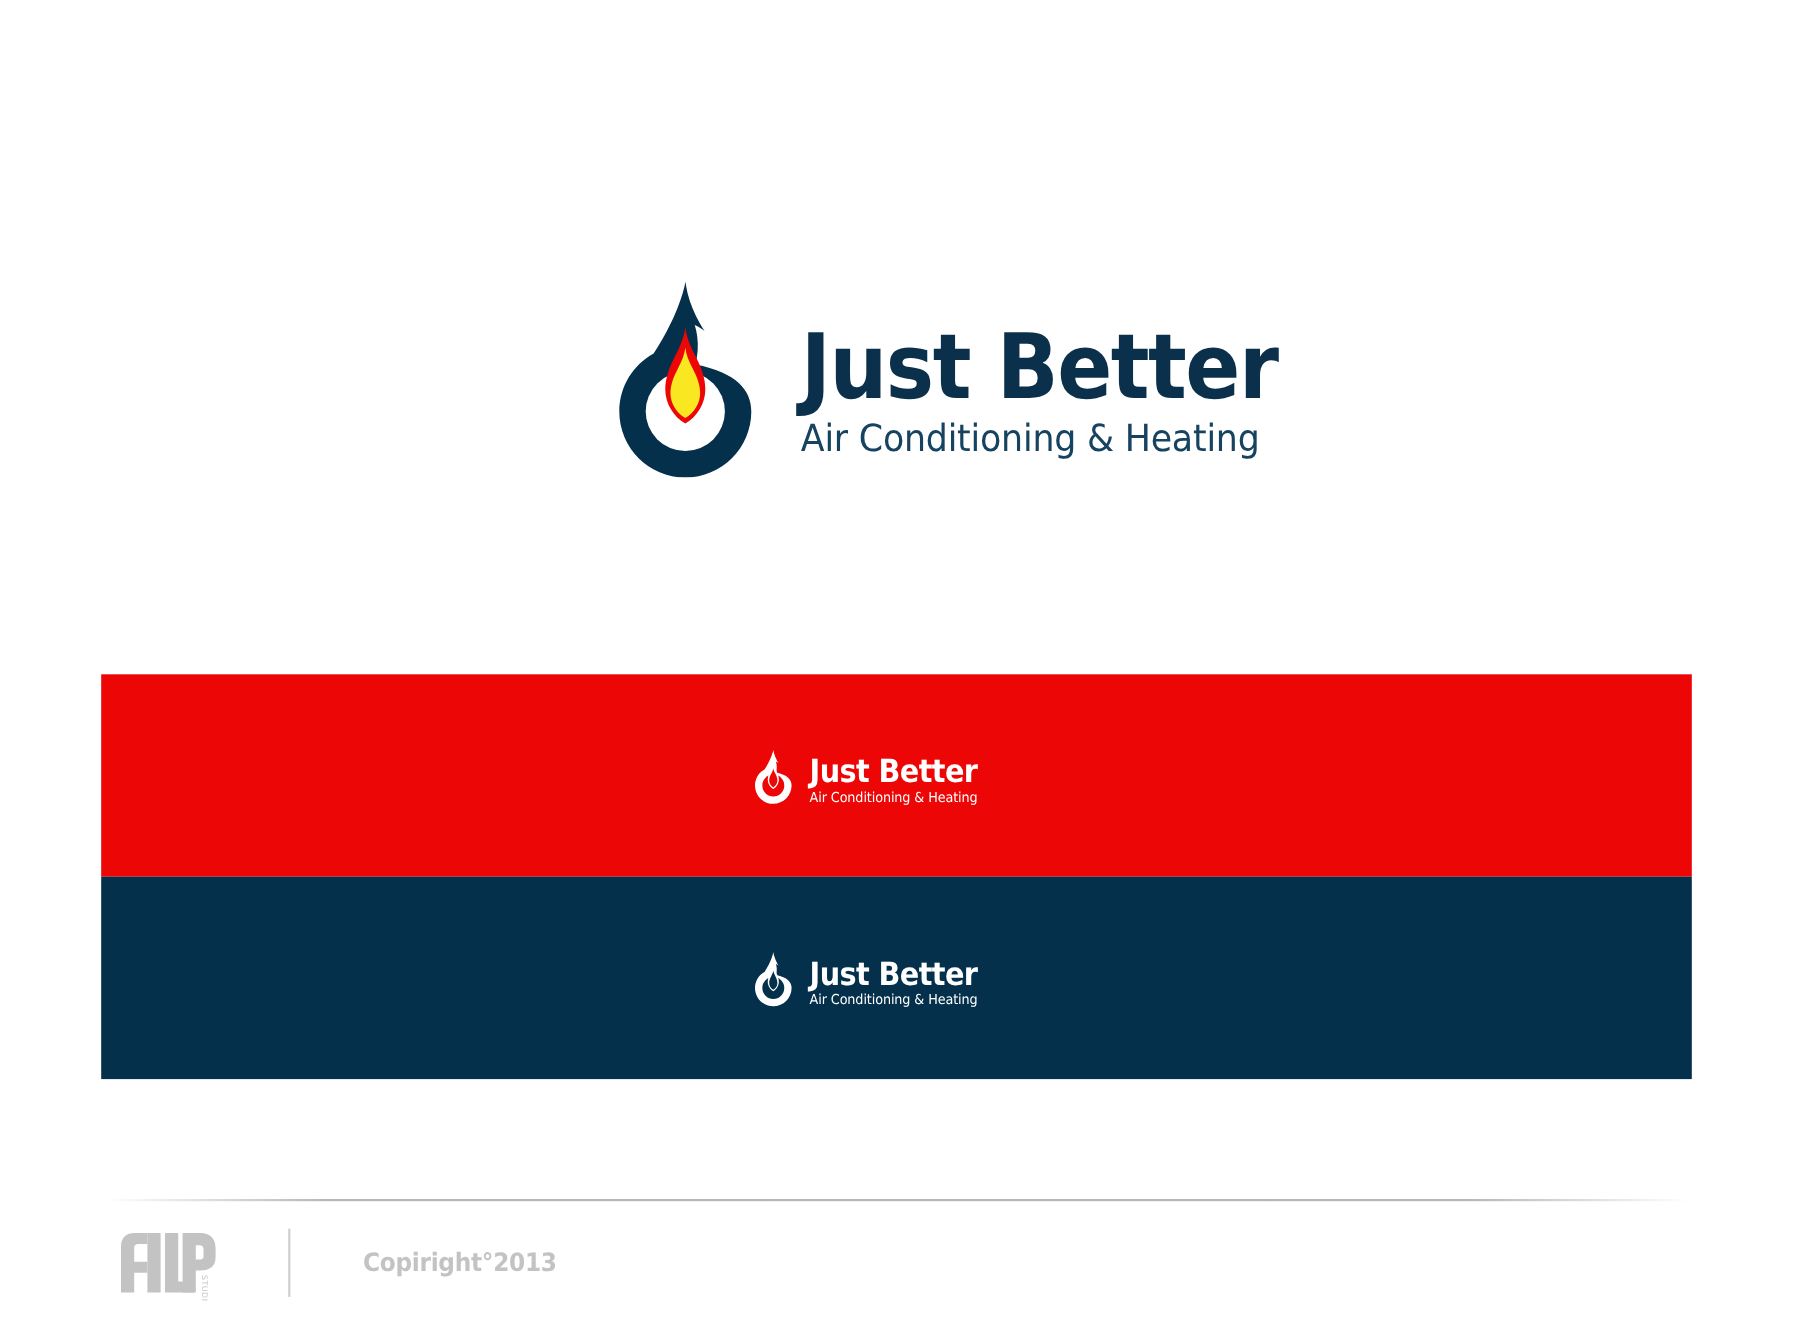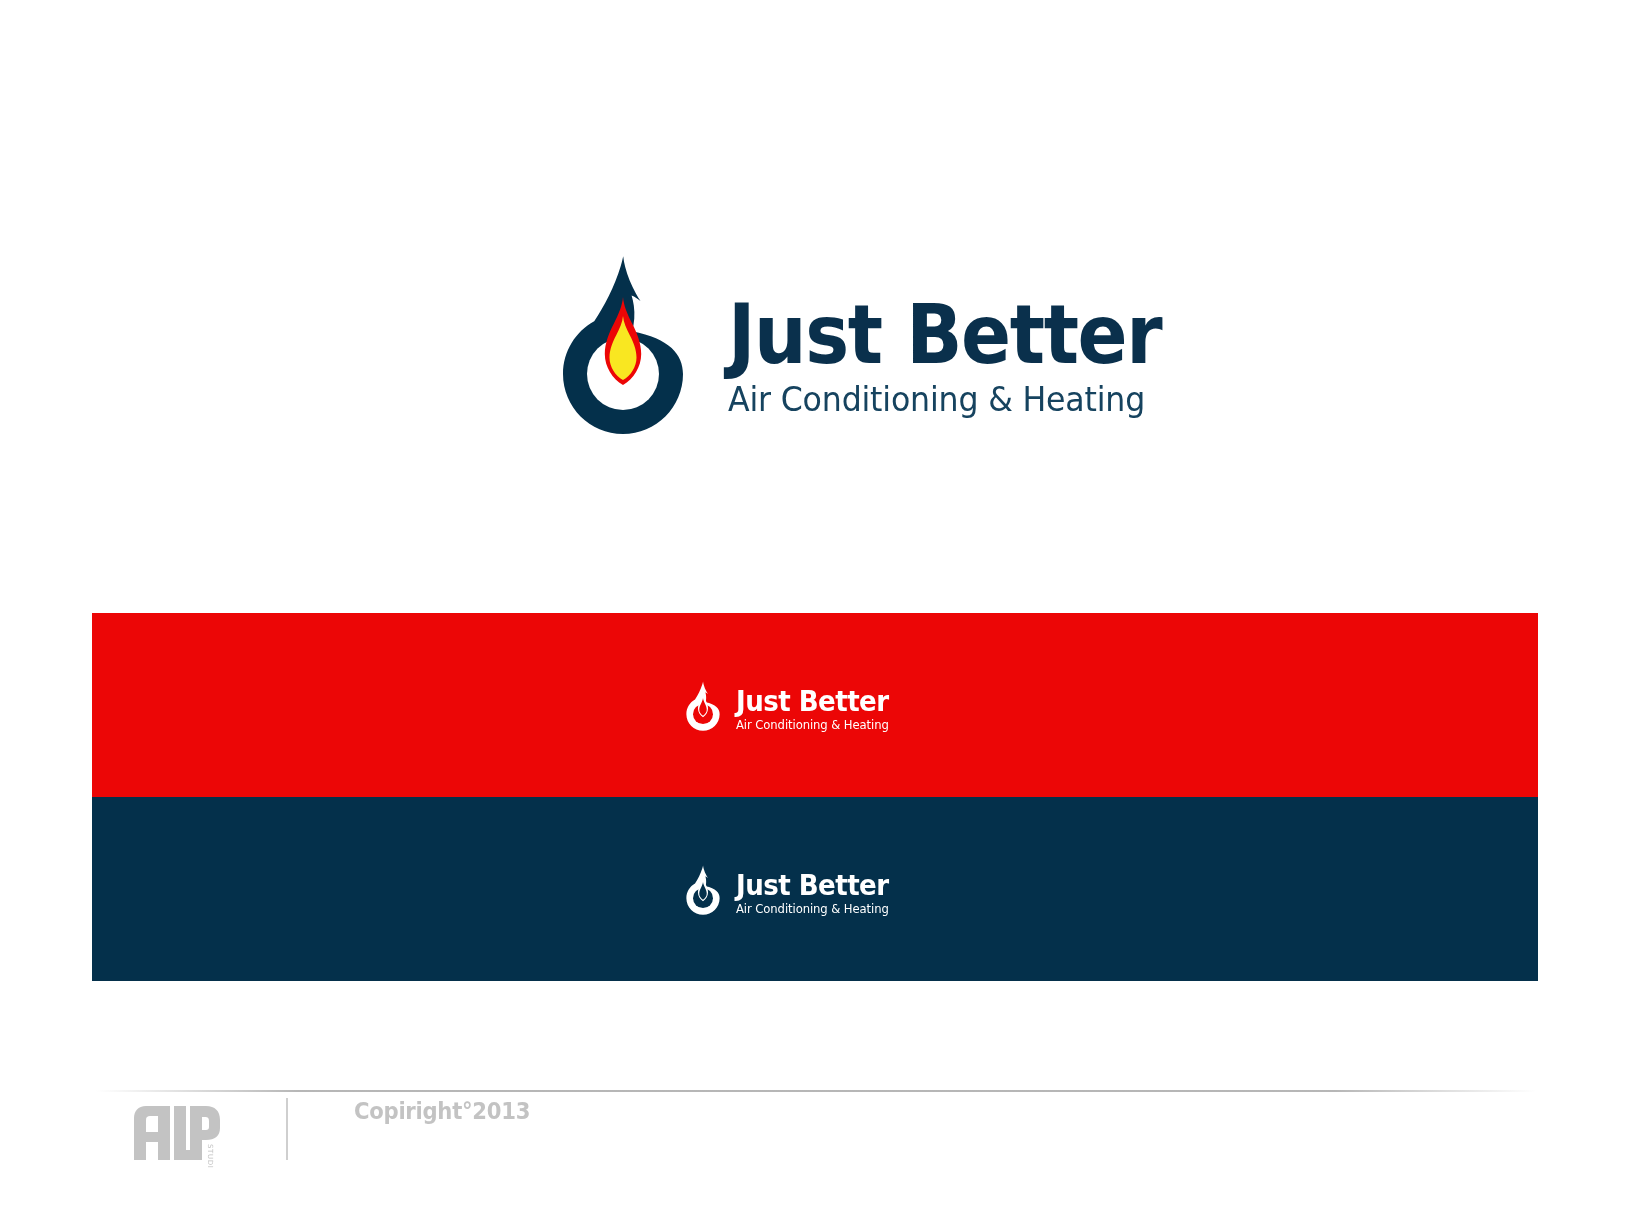--- a/index.html
+++ b/index.html
@@ -131,23 +131,24 @@
     width: 1440px;
     height: 2px;
     background: linear-gradient(to right,
         rgba(170,170,170,0) 0%,
         rgba(170,170,170,0.85) 14%,
         rgba(170,170,170,0.85) 86%,
         rgba(170,170,170,0) 100%);
   }
   .footer {
     position: absolute;
-    left: 128px;
+    left: 104px;
     top: 1098px;
     display: flex;
+    align-items: center;
     height: 100px;
     gap: 40px;
   }
   .alp-mark {
     width: 96px;
     height: 70px;
     flex: 0 0 auto;
   }
   .footer-sep {
     width: 2px;

